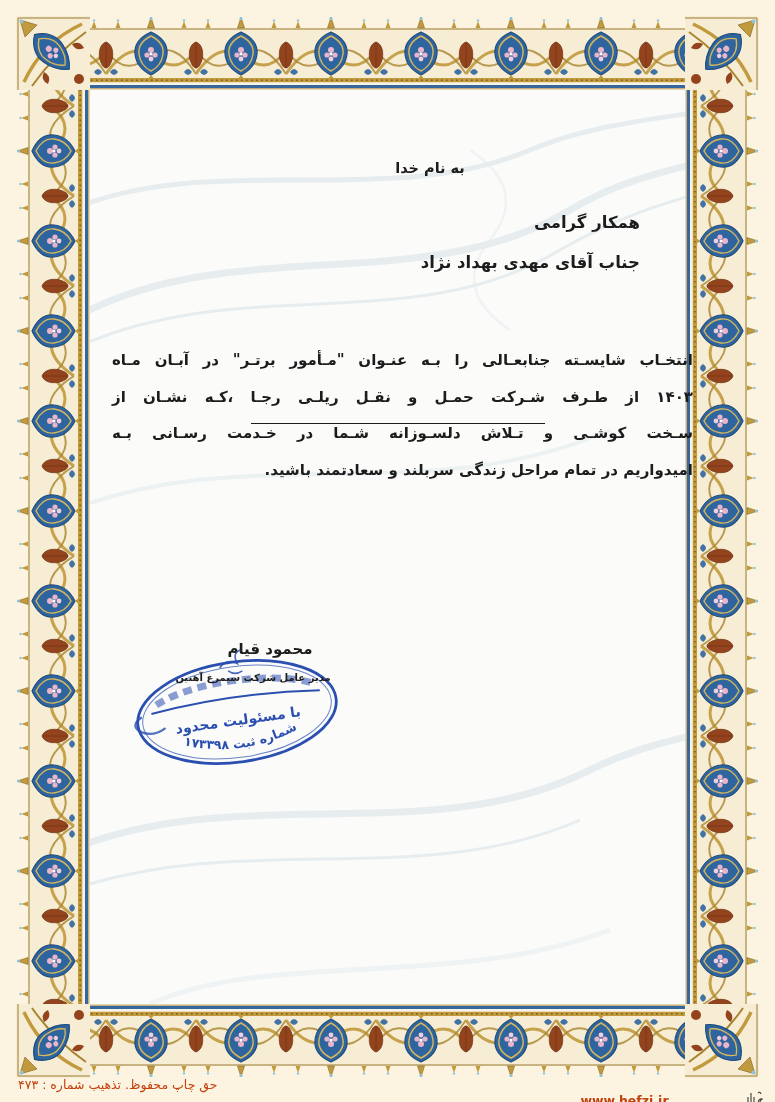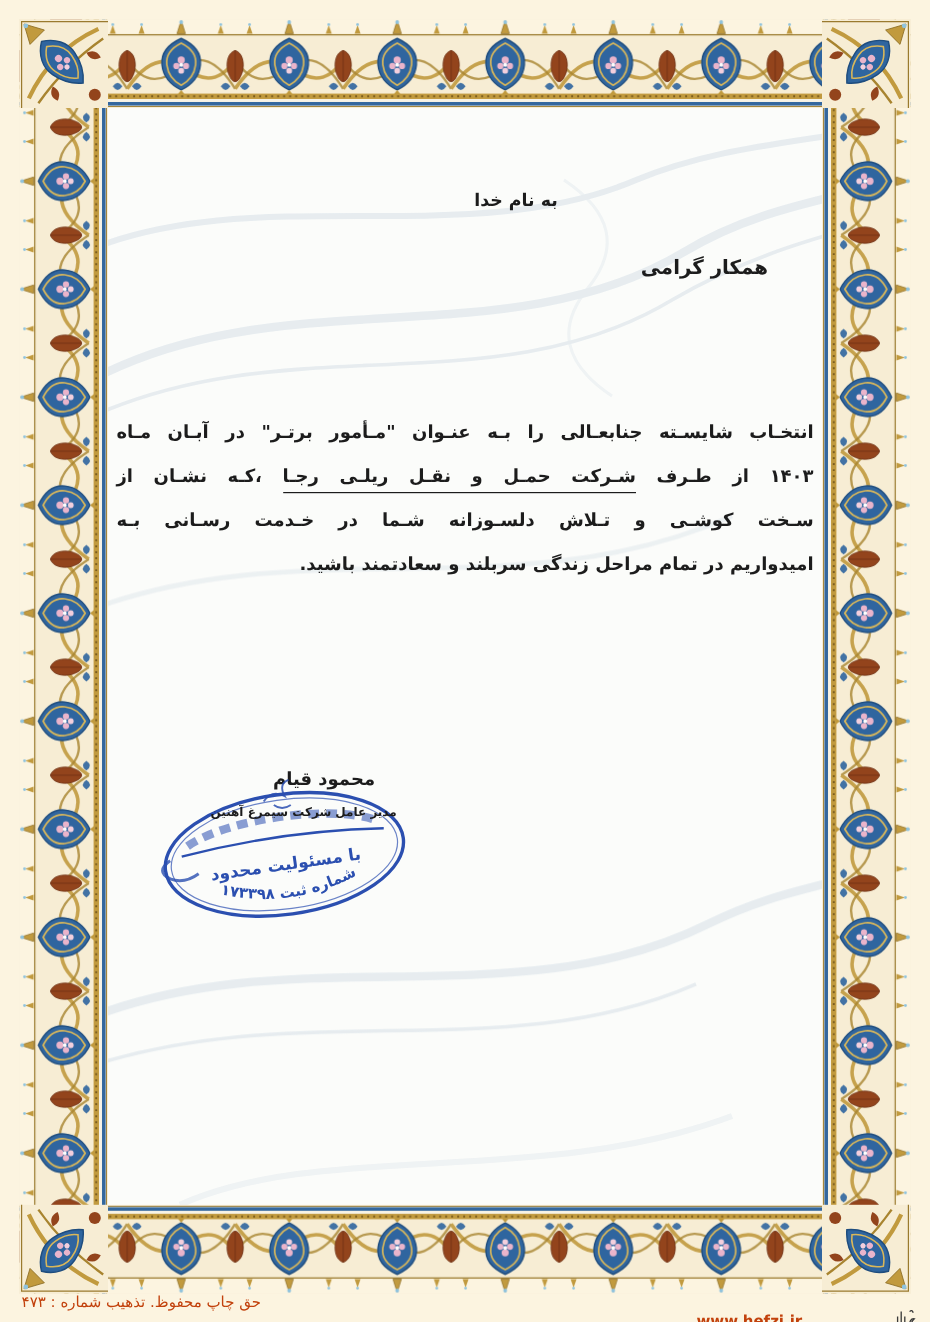--- a/index.html
+++ b/index.html
@@ -6,24 +6,24 @@
   body{font-family:"DejaVu Sans",sans-serif;}
   .page{position:relative;width:775px;height:1102px;background:#fcf4e0;overflow:hidden;}
   .border-svg{position:absolute;left:0;top:0;z-index:1;}
   .inner{position:absolute;left:90px;top:90px;width:595px;height:914px;z-index:2;background:#fbfcfa;}
   .wm{position:absolute;left:0;top:0;z-index:0;}
   .content{position:absolute;left:0;top:0;width:775px;height:1102px;z-index:3;direction:rtl;color:#1c1c1c;}
   .bismillah{position:absolute;top:160px;left:370px;width:120px;text-align:center;
     font-size:14.5px;font-weight:bold;letter-spacing:.5px;}
   .greeting{position:absolute;top:213px;right:135px;text-align:right;font-weight:bold;font-size:16.5px;}
   .greeting .g1{margin-bottom:21px;}
-  .body-par{position:absolute;top:342px;right:97px;width:581px;font-weight:bold;font-size:15px;line-height:36.5px;}
+  .body-par{position:absolute;top:342px;right:82px;width:581px;font-weight:bold;font-size:15px;line-height:36.5px;}
   .b-line{text-align:justify;text-align-last:justify;white-space:normal;}
   .b-line.last{text-align-last:auto;text-align:right;}
-  .u-seg{border-bottom:1.6px solid #1c1c1c;padding-bottom:4px;}
+  .u-seg{border-bottom:1.6px solid #1c1c1c;padding-bottom:17px;}
   .sig-name{position:absolute;top:640px;left:200px;width:140px;text-align:center;font-weight:bold;font-size:15px;}
   .sig-title{position:absolute;top:672px;left:144px;width:218px;text-align:center;font-weight:bold;font-size:10px;z-index:6;}
   .stamp-wrap{position:absolute;top:646px;left:118px;z-index:5;}
   .stamp-wrap svg{overflow:visible;}
   .footer-left{position:absolute;top:1077px;left:18px;direction:rtl;font-size:12.5px;color:#c2410c;z-index:4;}
   .footer-right{position:absolute;top:1074px;right:12px;direction:rtl;display:flex;align-items:center;gap:5px;z-index:4;}
   .footer-right .pub{font-size:14px;color:#701a75;margin-top:36px;}
   .footer-right .url{font-size:12.5px;font-weight:bold;color:#c2410c;direction:ltr;}
 </style>
 </head>
@@ -133,20 +133,21 @@
       </g>
     </svg>
   </div>
 
   <div class="content">
 
     <div class="bismillah">به نام خدا</div>
 
     <div class="greeting">
       <div class="g1">همکار گرامی</div>
+      <div class="g2">جناب آقای مهدی بهداد نژاد</div>
     </div>
 
     <div class="body-par">
       <div class="b-line">انتخـاب شایسـته جنابعـالی را بـه عنـوان "مـأمور برتـر" در آبـان مـاه</div>
       <div class="b-line"><span>۱۴۰۳ از طـرف </span><span class="u-seg">شـرکت حمـل و نقـل ریلـی رجـا</span><span> ،کـه نشـان از</span></div>
       <div class="b-line">سـخت کوشـی و تـلاش دلسـوزانه شـما در خـدمت رسـانی بـه</div>
       <div class="b-line last">امیدواریم در تمام مراحل زندگی سربلند و سعادتمند باشید.</div>
     </div>
 
     <div class="sig-name">محمود قیام</div>

